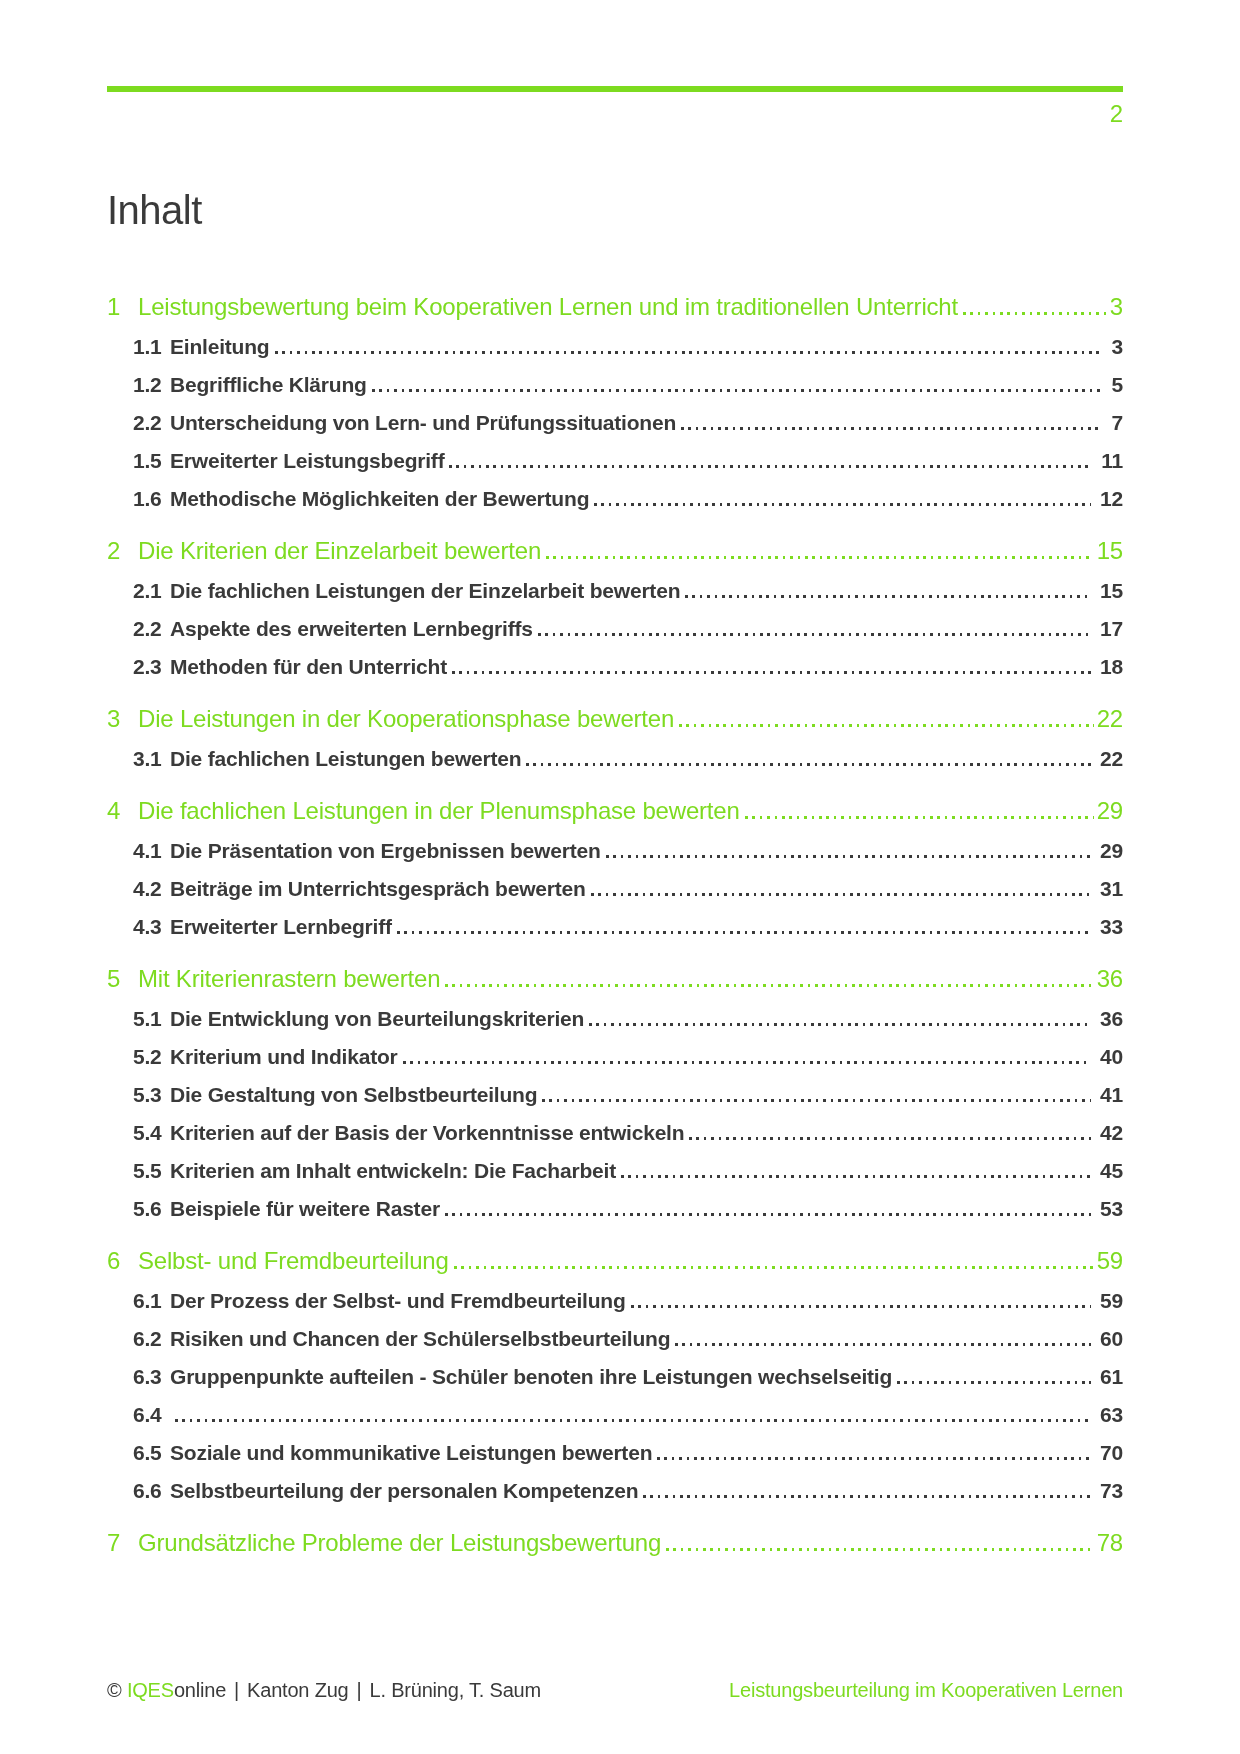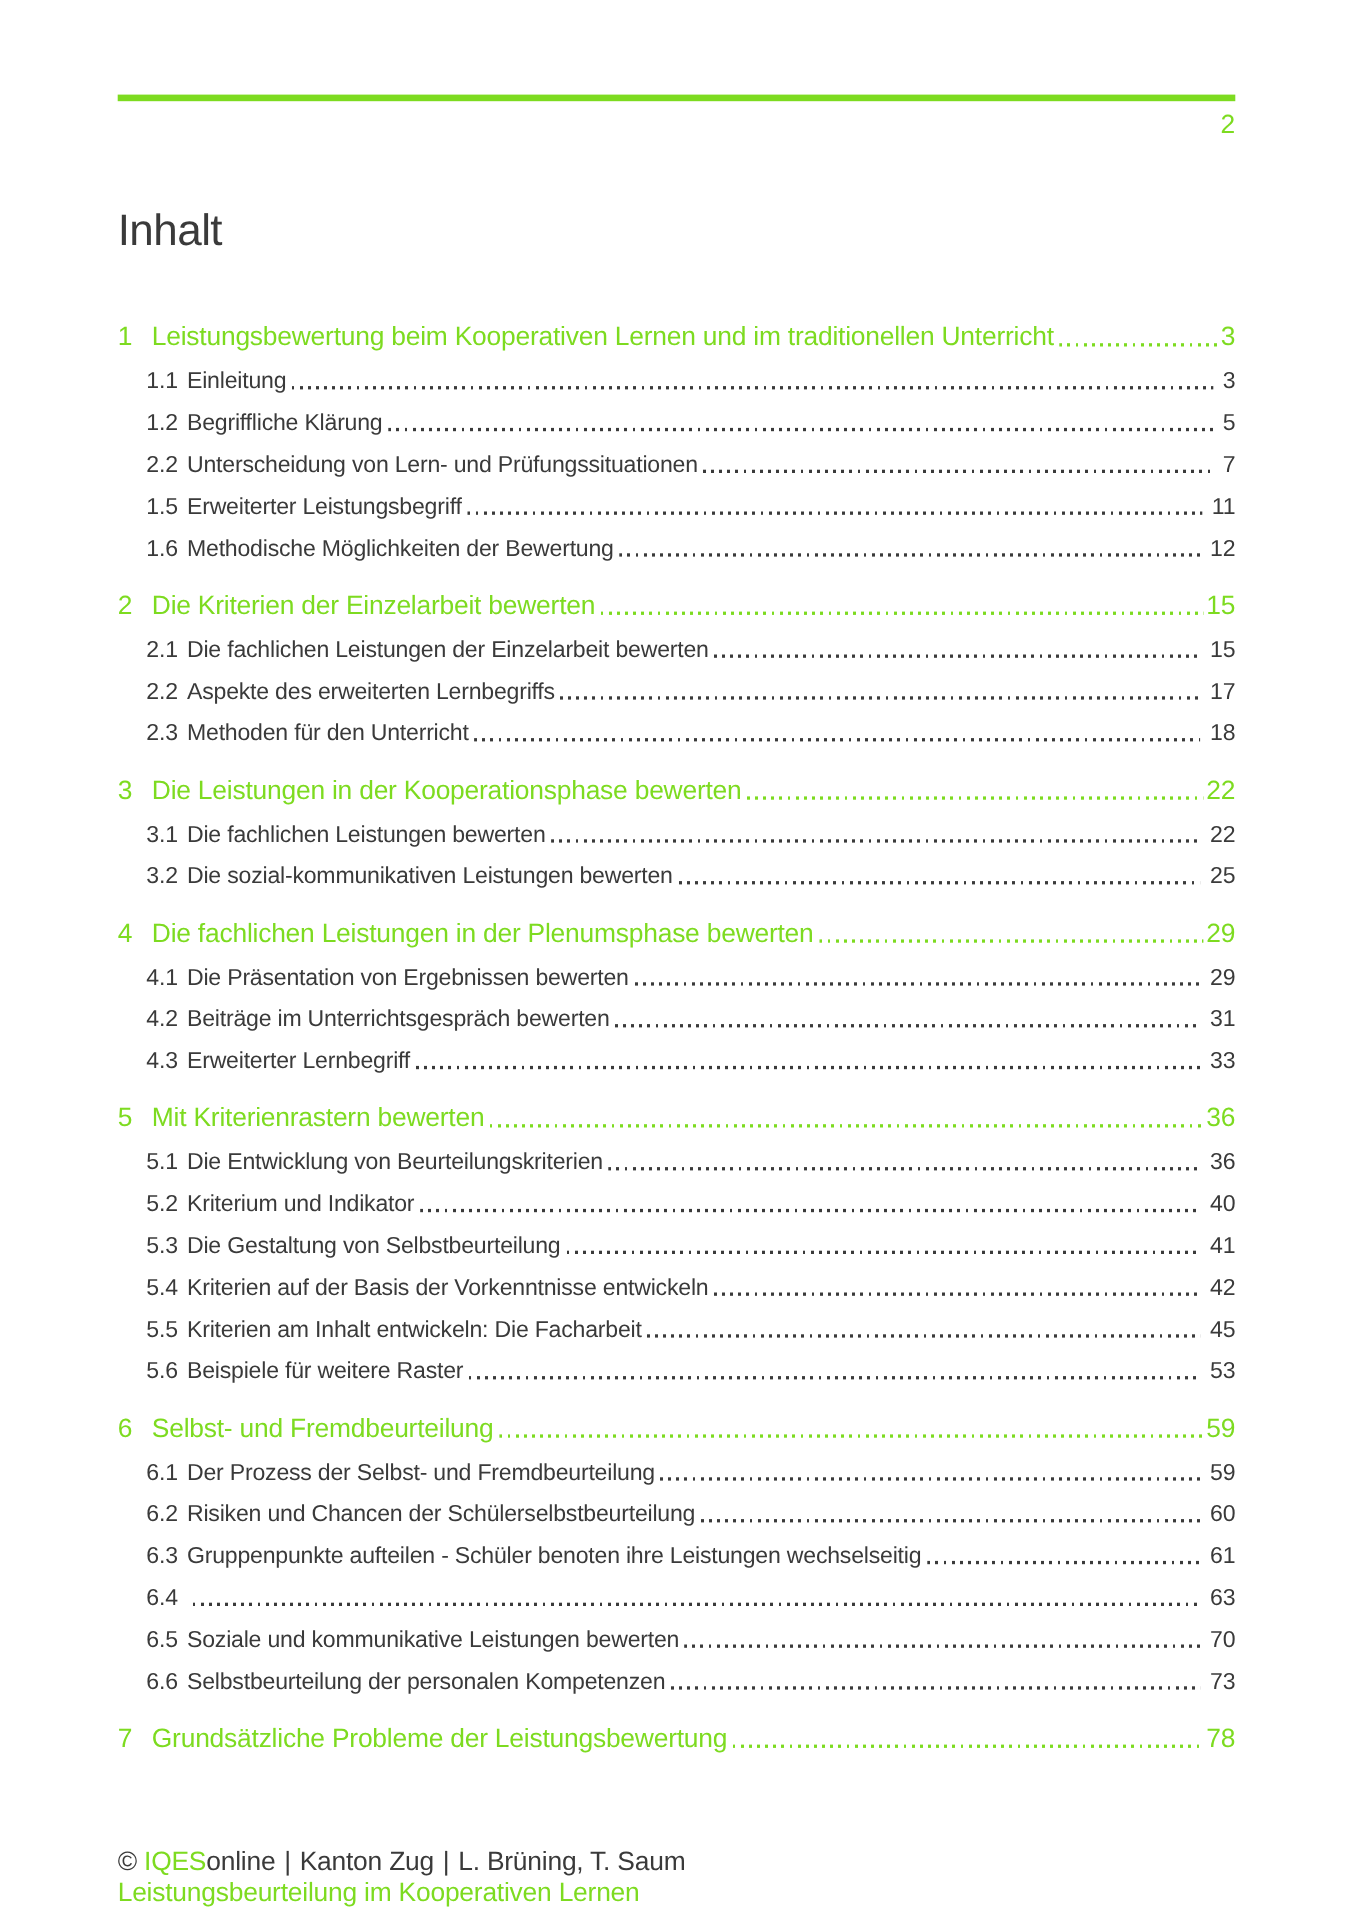--- a/index.html
+++ b/index.html
@@ -51,37 +51,38 @@
   .toc-chapter-row .num{
     flex:0 0 31px;
   }
   .toc-section-row{
     display:flex;align-items:flex-end;
     height:38px;
     padding-left:26px;
     color:var(--text);
     font-size:21px;letter-spacing:-0.2px;
     white-space:nowrap;
+    font-weight:bold;
   }
   .toc-section-row .num{
     flex:0 0 37px;
   }
   .leader{
     flex:1 1 auto;
     height:3px;
     margin:0 3px 6px 5px;
     background-image:repeating-linear-gradient(to right, currentColor 0 2.6px, transparent 2.6px 7.4px);
   }
   .toc-section-row .leader{margin-right:9px;margin-bottom:5px;}
   .pagenum{flex:0 0 auto;text-align:right;}
   
   .footer{
     position:absolute;left:107px;right:117px;top:1679px;
-    display:flex;justify-content:space-between;align-items:flex-start;
-    font-size:24px;letter-spacing:-0.2px;flex-direction:column;
+    display:flex;justify-content:space-between;align-items:center;
+    font-size:20px;letter-spacing:-0.2px;
   }
   .footer-left{color:var(--text);white-space:nowrap;}
   .footer-left .brand-green{color:var(--green);}
   .footer-left .sep{padding:0 8px;color:var(--text);}
   .footer-right{color:var(--green);white-space:nowrap;}
 </style>
 </head>
 <body>
 
 <div class="page">
@@ -171,26 +172,20 @@
       <span class="pagenum">22</span>
     </div>
 
     <div class="toc-section-row">
       <span class="num">3.1</span>
       <span class="label">Die fachlichen Leistungen bewerten</span>
       <span class="leader"></span>
       <span class="pagenum">22</span>
     </div>
 
-    <div class="toc-section-row">
-      <span class="num">3.2</span>
-      <span class="label">Die sozial-kommunikativen Leistungen bewerten</span>
-      <span class="leader"></span>
-      <span class="pagenum">25</span>
-    </div>
 
     <div class="toc-chapter-row">
       <span class="num">4</span>
       <span class="label">Die fachlichen Leistungen in der Plenumsphase bewerten</span>
       <span class="leader"></span>
       <span class="pagenum">29</span>
     </div>
 
     <div class="toc-section-row">
       <span class="num">4.1</span>

